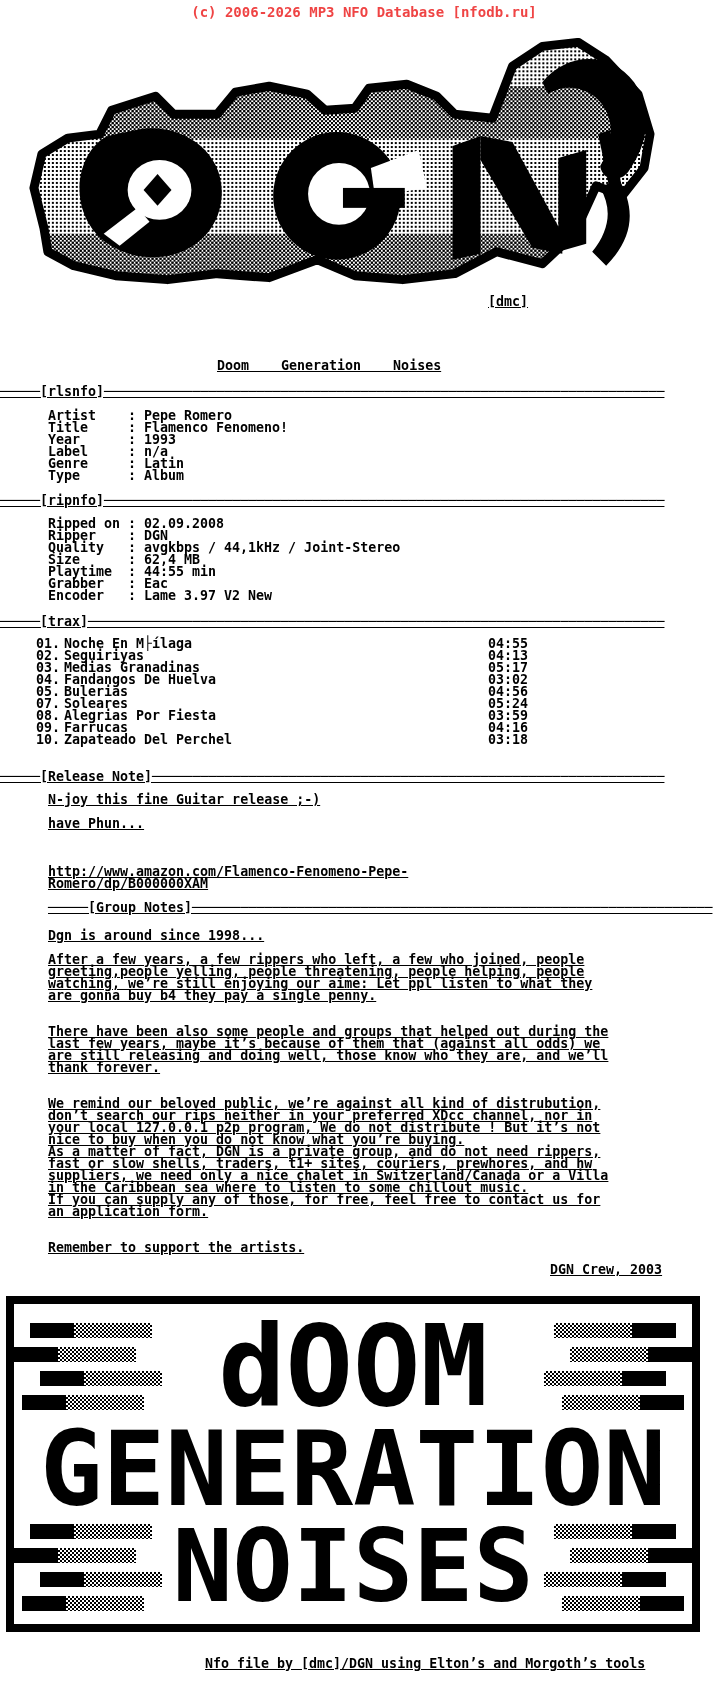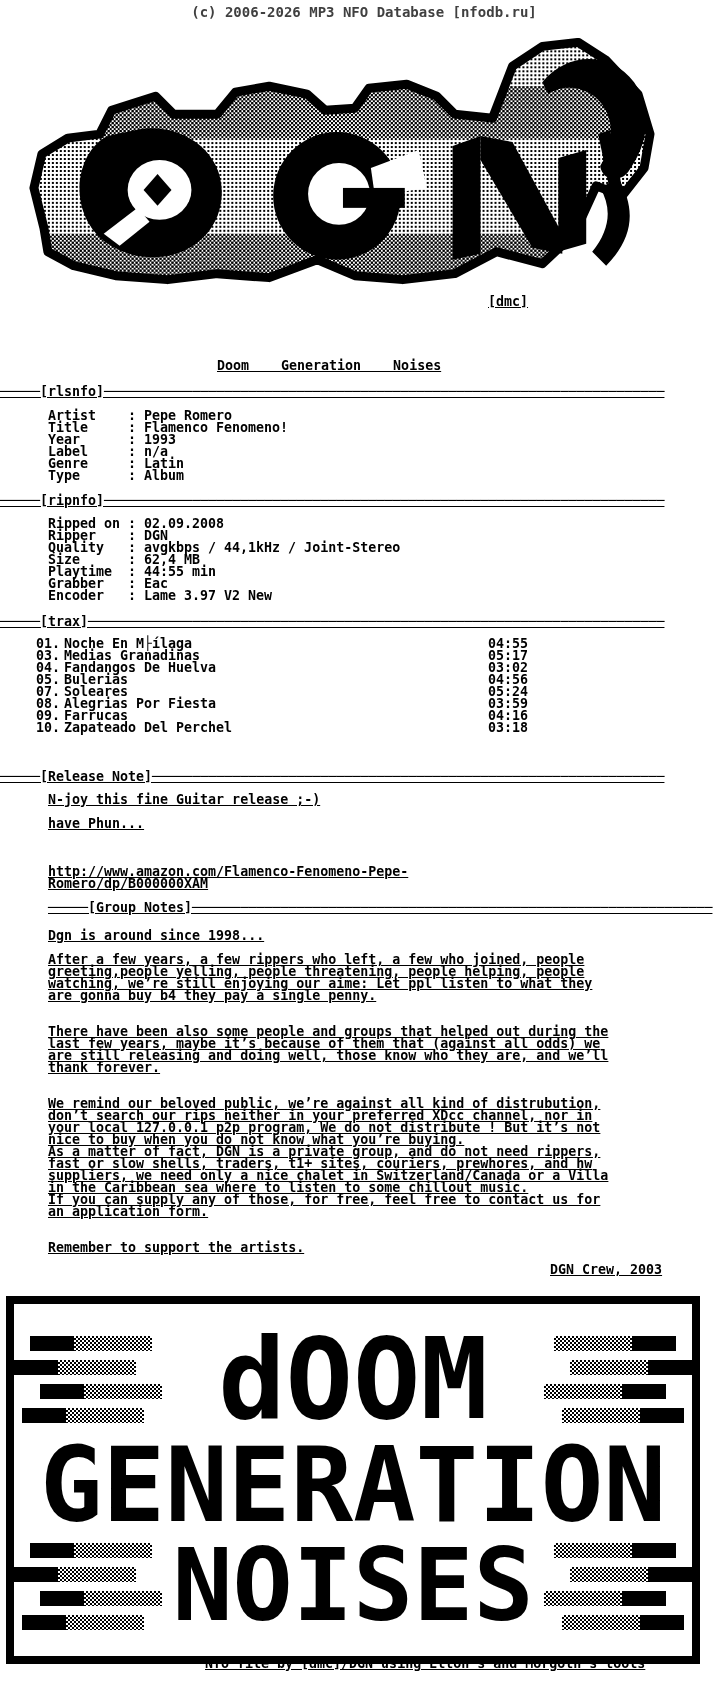--- a/index.html
+++ b/index.html
@@ -4,21 +4,21 @@
 <style>
   html,body{margin:0;padding:0;background:#ffffff;}
   body{
     width:728px;height:1704px;position:relative;overflow:hidden;
     font-family:"DejaVu Sans Mono","Liberation Mono",monospace;
     font-weight:bold;color:#000;font-size:13.3px;line-height:12px;
   }
   pre{margin:0;font-family:inherit;font-weight:inherit;font-size:inherit;line-height:inherit;text-decoration:underline;}
   .abs{position:absolute;}
   
-  #red-banner{top:3px;left:0;width:728px;text-align:center;color:#404040;font-size:14px;line-height:18px;}
+  #red-banner{top:3px;left:0;width:728px;text-align:center;color:#ef4444;font-size:14px;line-height:18px;}
   
   #top-logo{top:38px;left:8px;}
   #dmc-credit{top:296px;left:488px;}
   
   #title-line{top:360px;left:217px;}
   .divider{left:0;width:728px;white-space:pre;}
   #div-rlsnfo{top:386px;} #div-ripnfo{top:495px;} #div-trax{top:616px;}
   #div-release{top:771px;} #div-group{top:902px;padding-left:48px;}
   .kv-block{left:48px;}
   #rlsnfo-block{top:410px;} #ripnfo-block{top:518px;}
@@ -28,21 +28,21 @@
   .trk{position:relative;height:12px;}
   .trk-num{position:absolute;left:36px;}
   .trk-title{position:absolute;left:64px;white-space:pre;}
   .trk-time{position:absolute;left:488px;}
   #release-block{top:794px;left:48px;}
   #group-block{top:930px;left:48px;}
   #signature{top:1264px;left:550px;}
   #footer{top:1658px;left:196px;padding-left:9px;}
   
   #bottom-logo{top:1296px;left:6px;width:678px;height:304px;border:8px solid #000;
-    display:flex;flex-direction:column;justify-content:space-between;padding:24px 0;}
+    display:flex;flex-direction:column;justify-content:center;padding:8px 0;}
   .blogo-row{display:flex;align-items:center;}
   .r1{height:102px;} .r2{height:104px;justify-content:center;} .r3{height:92px;}
   .bars{width:135px;display:flex;flex-direction:column;justify-content:center;gap:9px;flex:none;}
   .bar{height:15px;width:122px;
     background-image:
       linear-gradient(to right,#000 0,#000 36%,rgba(0,0,0,0) 36%),
       repeating-conic-gradient(#000 0% 25%, rgba(0,0,0,0) 0% 50%);
     background-size:100% 100%,4px 4px;}
   .bars-right .bar{background-image:
       linear-gradient(to left,#000 0,#000 36%,rgba(0,0,0,0) 36%),
@@ -138,20 +138,25 @@
 
   <pre id="div-trax" class="abs divider">─────[trax]────────────────────────────────────────────────────────────────────────</pre>
 
   <div id="trax-block" class="abs">
     <div class="trk">
         <span class="trk-num">01.</span>
         <span class="trk-title">Noche En M├ílaga</span>
         <span class="trk-time">04:55</span>
       </div>
     <div class="trk">
+        <span class="trk-num">02.</span>
+        <span class="trk-title">Seguiriyas</span>
+        <span class="trk-time">04:13</span>
+      </div>
+    <div class="trk">
         <span class="trk-num">03.</span>
         <span class="trk-title">Medias Granadinas</span>
         <span class="trk-time">05:17</span>
       </div>
     <div class="trk">
         <span class="trk-num">04.</span>
         <span class="trk-title">Fandangos De Huelva</span>
         <span class="trk-time">03:02</span>
       </div>
     <div class="trk">

